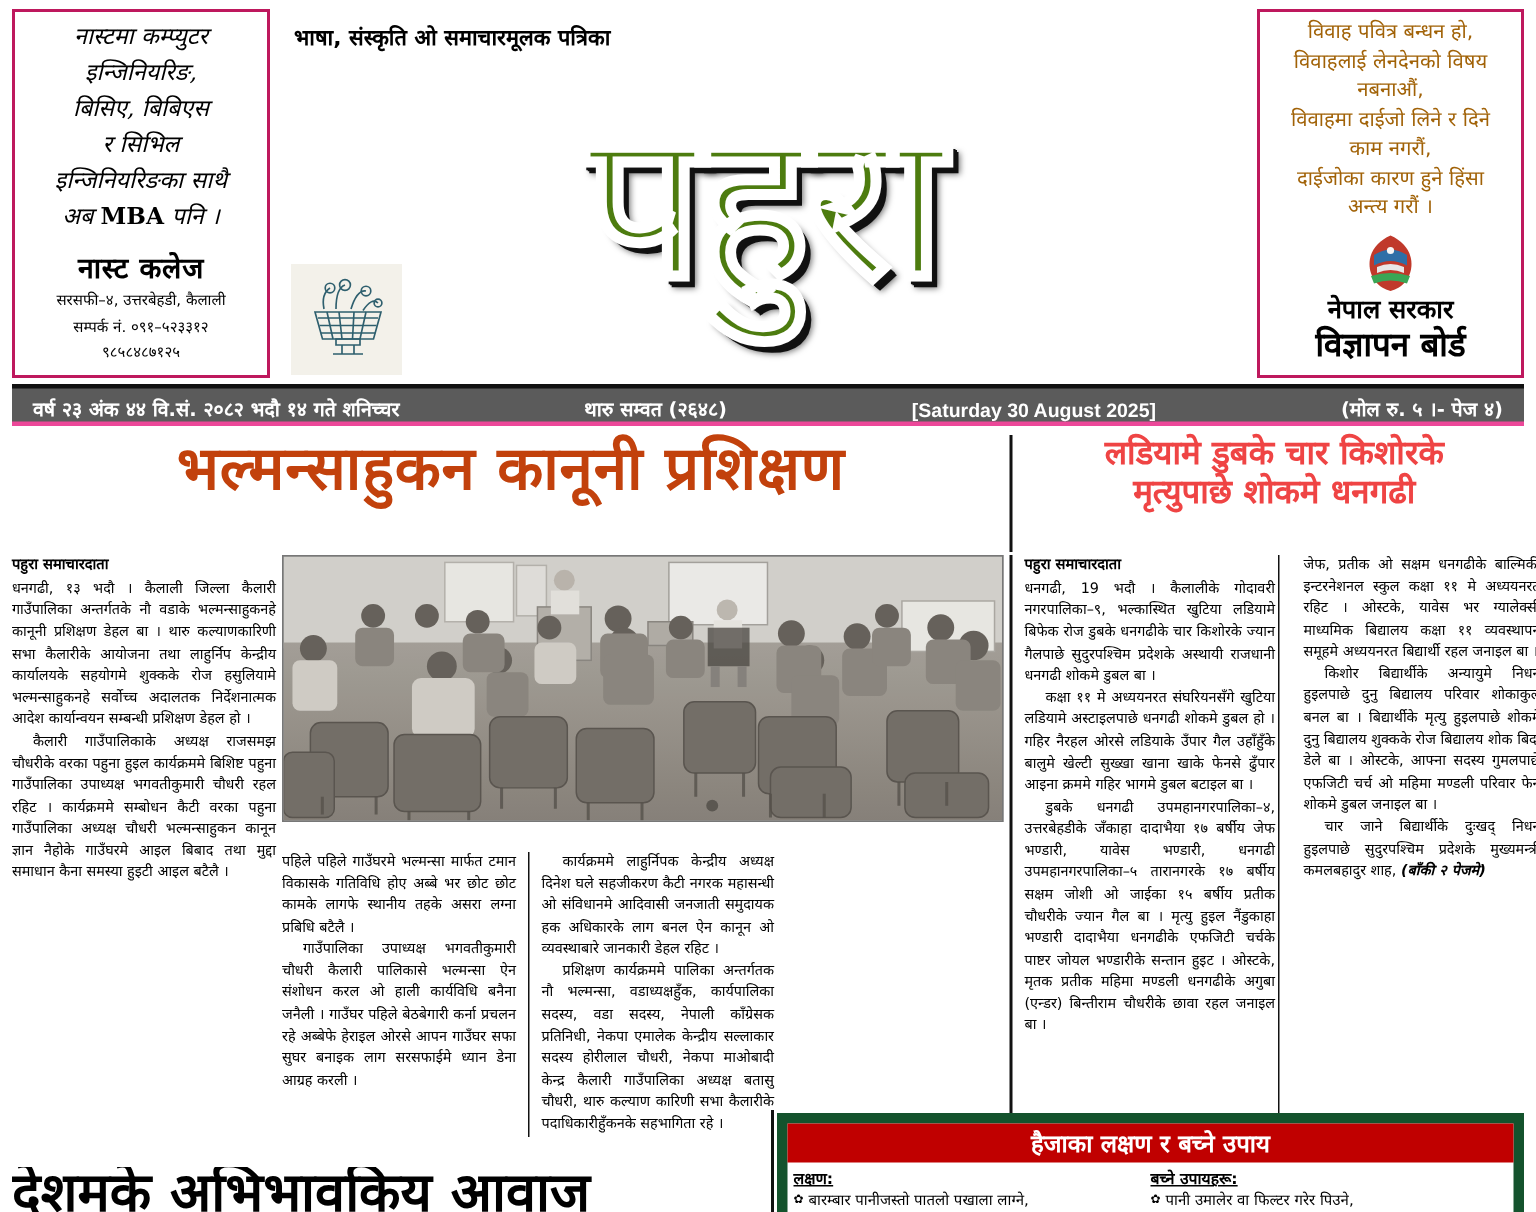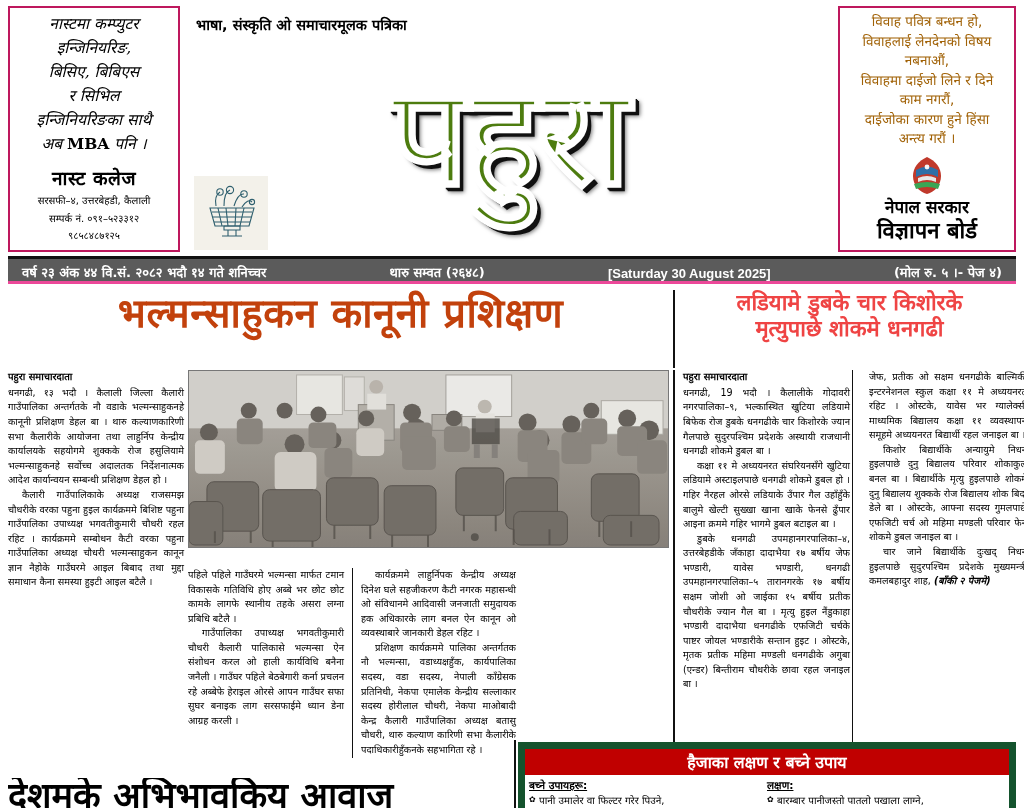--- a/index.html
+++ b/index.html
@@ -578,23 +578,23 @@
   </div>
 
   <div class="vdiv-bottom"></div>
 
   <div class="redbox">
     <div class="redbar">
       <span>हैजाका लक्षण र बच्ने उपाय</span>
     </div>
     <div class="redbody">
       <div class="redcol">
+        <h4>लक्षण:</h4>
+        <li>बारम्बार पानीजस्तो पातलो पखाला लाग्ने,</li>
+      </div>
+      <div class="redcol">
         <h4>बच्ने उपायहरू:</h4>
         <li>पानी उमालेर वा फिल्टर गरेर पिउने,</li>
       </div>
-      <div class="redcol">
-        <h4>लक्षण:</h4>
-        <li>बारम्बार पानीजस्तो पातलो पखाला लाग्ने,</li>
-      </div>
     </div>
   </div>
 
 </div>
 
 </body></html>

